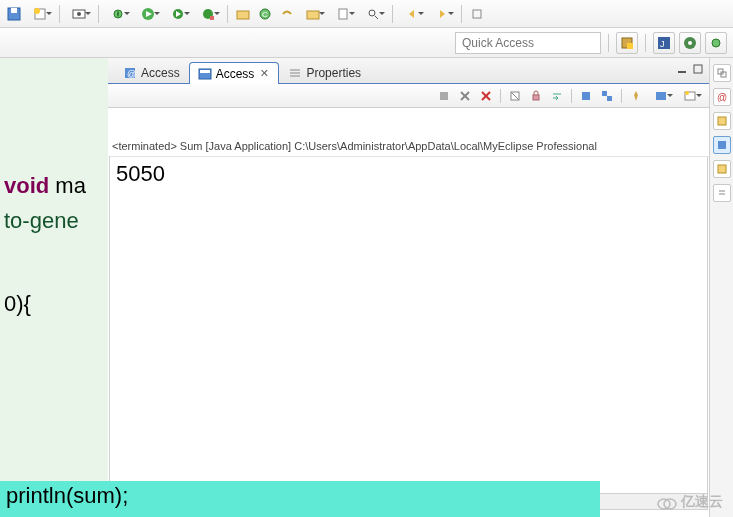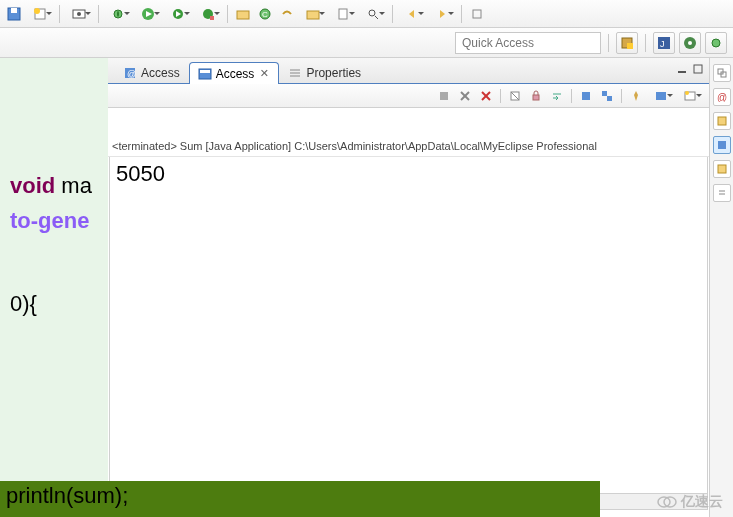--- a/index.html
+++ b/index.html
@@ -12,24 +12,24 @@
 .tb-sep { width: 1px; height: 18px; background: #c8c8c8; margin: 0 3px; }
 
 .second-bar { height: 30px; background: linear-gradient(#fdfdfd,#f0f0f0); border-bottom: 1px solid #d0d0d0; display: flex; align-items: center; justify-content: flex-end; padding-right: 6px; gap: 4px; }
 .quick-access { width: 146px; height: 22px; border: 1px solid #c8c8c8; background: #fff; padding: 0 6px; font-size: 12px; color: #1d4ed8; }
 .persp-btn { width: 22px; height: 22px; border: 1px solid #c8c8c8; background: linear-gradient(#fdfdfd,#eee); border-radius: 2px; display: inline-flex; align-items: center; justify-content: center; }
 
 .workspace { position: absolute; top: 58px; left: 0; right: 0; bottom: 0; display: flex; }
 
 .editor-back { width: 108px; background: #e8f5e8; font-family: Consolas, monospace; font-size: 22px; line-height: 1.6; padding-top: 110px; overflow: hidden; white-space: nowrap; }
 .editor-back .kw { color: #7f0055; font-weight: bold; }
-.editor-back .cm { color: #8b5cf6; font-weight: bold; }
+.editor-back .cm { color: #14532d; }
 .editor-back .tx { color: #000; }
-.eb-line { padding-left: 10px; }
-.eb-bottom { position: absolute; bottom: 0; left: 0; width: 600px; height: 36px; background: #4d7c0f; font-family: Consolas, monospace; font-size: 22px; padding: 2px 6px; }
+.eb-line { padding-left: 4px; }
+.eb-bottom { position: absolute; bottom: 0; left: 0; width: 600px; height: 36px; background: #5eead4; font-family: Consolas, monospace; font-size: 22px; padding: 2px 6px; }
 
 .right-trim { width: 24px; background: #f4f4f4; border-left: 1px solid #d0d0d0; display: flex; flex-direction: column; align-items: center; padding-top: 6px; gap: 6px; }
 .trim-btn { width: 18px; height: 18px; border: 1px solid #c8c8c8; background: #fff; border-radius: 2px; display: flex; align-items: center; justify-content: center; }
 .trim-btn.active { border-color: #6ea0d0; background: #dceeff; }
 
 .view-stack { flex: 1; display: flex; flex-direction: column; position: relative; }
 
 .tabstrip { height: 26px; background: linear-gradient(#f7f7f7,#e8e8e8); display: flex; align-items: flex-end; padding-left: 6px; border-bottom: 1px solid #4f7fc0; position: relative; }
 .tab { height: 22px; display: flex; align-items: center; padding: 0 8px; font-size: 12px; color: #333; gap: 4px; border: 1px solid transparent; border-bottom: none; border-radius: 4px 4px 0 0; cursor: pointer; }
 .tab.active { background: #fff; border-color: #4f7fc0; color: #000; position: relative; top: 1px; }
@@ -44,21 +44,21 @@
 .ct-sep { width: 1px; height: 14px; background: #c8c8c8; margin: 0 2px; }
 
 .console-term { height: 18px; font-size: 11px; color: #444; padding: 1px 4px; border-bottom: 1px solid #e4e4e4; white-space: nowrap; overflow: hidden; margin-top: 31px; }
 
 .console-out { flex: 1; background: #fff; font-family: Consolas, monospace; font-size: 22px; padding: 4px 6px; position: relative; border: 1px solid #d0d0d0; border-top: none; margin: 0 1px 7px 1px; }
 .console-sbh { position: absolute; left: 0; right: 0; bottom: 0; height: 16px; background: #f0f0f0; border-top: 1px solid #d0d0d0; }
 .console-sbh::before { content: ""; position: absolute; left: 0; width: 40%; height: 100%; background: #c8c8c8; border-radius: 2px; }
 
 svg { display: block; }
 
-.watermark { position: absolute; right: 10px; bottom: 6px; font-size: 14px; color: #bbb; font-weight: bold; display: flex; align-items: center; gap: 4px; }
+.watermark { position: absolute; right: 10px; bottom: 6px; font-size: 14px; color: #bbb; font-weight: bold; display: flex; align-items: flex-end; gap: 4px; }
 </style>
 </head>
 <body>
 
 <div class="main-toolbar">
   <span class="tb-btn">
       <svg width="14" height="14">
         <rect x="1" y="1" width="12" height="12" fill="#5a8fd6" stroke="#2a5fa6"></rect>
         <rect x="4" y="1" width="6" height="5" fill="#fff"></rect>
       </svg>

